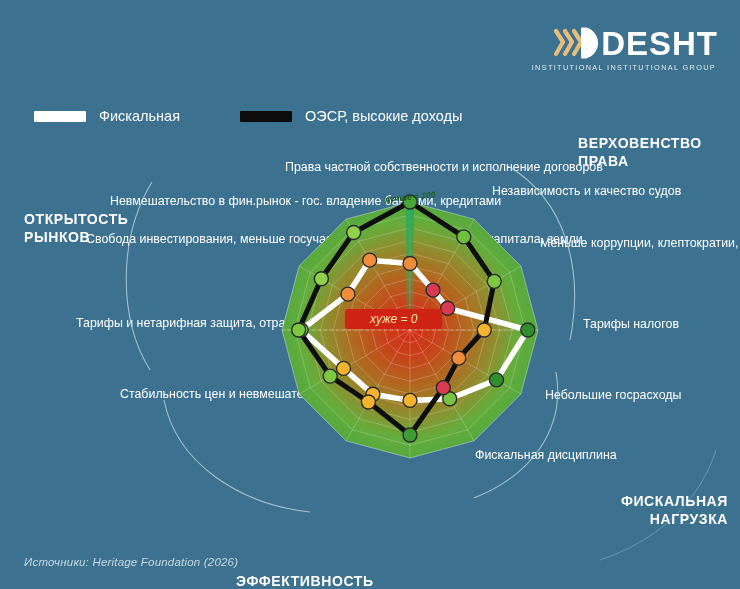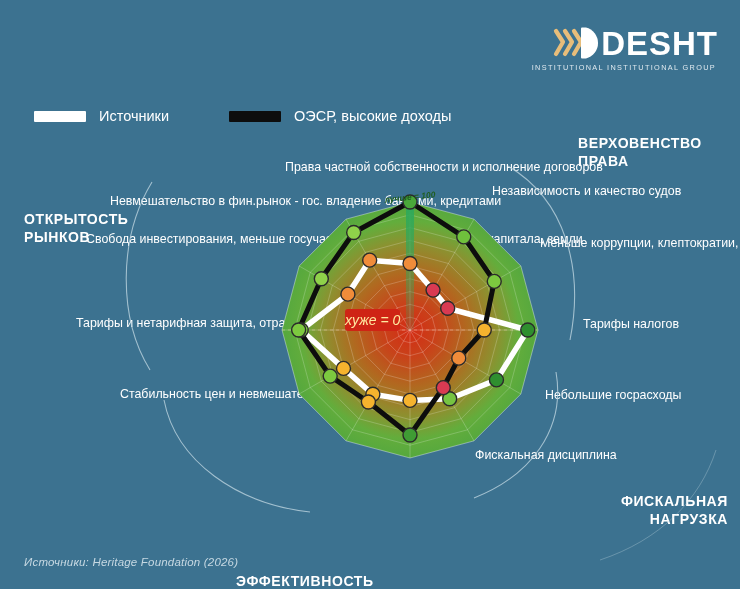--- a/index.html
+++ b/index.html
@@ -81,21 +81,21 @@
         </svg>
       </span>
       <span class="logo-word">DESHT</span>
     </div>
     <div class="logo-sub">INSTITUTIONAL INSTITUTIONAL GROUP</div>
   </div>
 
   <div class="legend">
     <div class="lg-item">
       <span class="lg-swatch" style="background:#ffffff"></span>
-      <span class="lg-label">Источники</span>
+      <span class="lg-label">Фискальная</span>
     </div>
     <span class="lg-gap"></span>
     <div class="lg-item">
       <span class="lg-swatch" style="background:#0d0d0d"></span>
       <span class="lg-label">ОЭСР, высокие доходы</span>
     </div>
   </div>
 
   <div class="sec sec-open">ОТКРЫТОСТЬ РЫНКОВ</div>
   <div class="sec sec-law">ВЕРХОВЕНСТВО ПРАВА</div>
@@ -186,21 +186,21 @@
           <circle cx="155.00" cy="259.96" r="7" fill="#3f9c34" stroke="#2b2b2b" stroke-width="1.4"></circle>
           <circle cx="113.40" cy="227.05" r="7" fill="#f5b32e" stroke="#2b2b2b" stroke-width="1.4"></circle>
           <circle cx="75.19" cy="201.08" r="7" fill="#7cc93f" stroke="#2b2b2b" stroke-width="1.4"></circle>
           <circle cx="43.64" cy="155.00" r="7" fill="#7cc93f" stroke="#2b2b2b" stroke-width="1.4"></circle>
           <circle cx="66.32" cy="103.80" r="7" fill="#8fd24a" stroke="#2b2b2b" stroke-width="1.4"></circle>
           <circle cx="98.68" cy="57.45" r="7" fill="#8fd24a" stroke="#2b2b2b" stroke-width="1.4"></circle>
         </g>
     </svg>
 
     <div style="position:absolute;left:90px;top:134px;background:#cf2415;color:#ffe9a0;
-                font-size:14px;font-style:italic;padding:3px 0;border-radius:3px;white-space:nowrap;">хуже = 0</div>
+                font-size:12px;font-style:italic;padding:3px 25px;border-radius:3px;white-space:nowrap;">хуже = 0</div>
 
     <div style="position:absolute;left:110px;top:17px;width:90px;text-align:center;
                 color:#1f5d1f;font-size:8.5px;font-style:italic;font-weight:bold;
                 transform:rotate(-6deg);white-space:nowrap;">лучше = 100</div>
   </div>
 
   <svg style="position:absolute;left:0;top:0;width:740px;height:589px;pointer-events:none;">
     <path d="M152 182 C 118 238, 118 318, 150 370" fill="none" stroke="#bcd3de" stroke-width="1.1" opacity=".8"></path>
     <path d="M508 166 C 566 200, 584 270, 570 340" fill="none" stroke="#bcd3de" stroke-width="1.1" opacity=".8"></path>
     <path d="M556 372 C 566 430, 530 476, 474 498" fill="none" stroke="#bcd3de" stroke-width="1.1" opacity=".8"></path>

